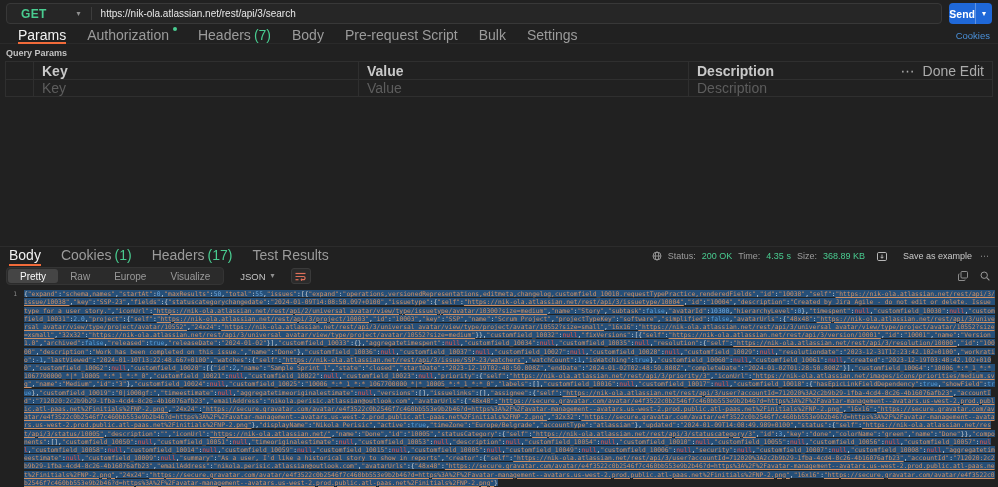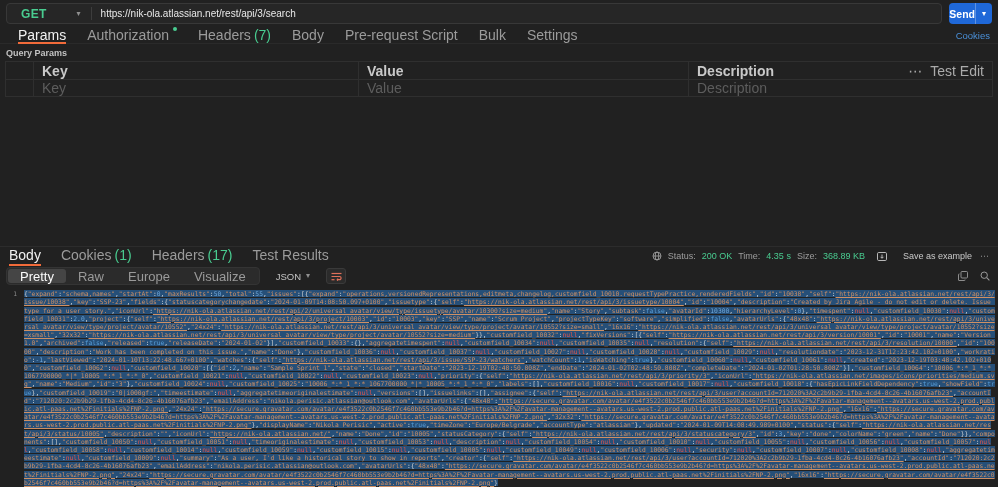--- a/index.html
+++ b/index.html
@@ -43,21 +43,21 @@
   .spacer { flex:1 1 auto; }
   
   .resp-section { flex:0 0 auto; border-top:1px solid #2c2c2c; display:flex; flex-direction:column; }
   .resp-tabs { height:18px; display:flex; align-items:center; gap:20px; padding:0 9px; position:relative; }
   .resp-meta { position:absolute; right:8px; display:flex; align-items:center; gap:6px; font-size:9px; color:#9e9e9e; }
   .meta-val { color:#49cc90; }
   .save-ex { display:flex; align-items:center; gap:16px; color:#c9c9c9; cursor:pointer; margin-left:6px; }
   .more-dots { color:#9e9e9e; letter-spacing:1px; cursor:pointer; margin-left:2px; }
   .view-row { height:22px; display:flex; align-items:center; gap:10px; padding:0 6px; position:relative; }
   .seg-group { display:flex; background:#2b2b2b; border:1px solid #343434; border-radius:4px; padding:1px; height:18px; }
-  .seg { font-size:13px; color:#9a9a9a; padding:0 12px; display:flex; align-items:center; border-radius:3px; cursor:pointer; }
+  .seg { font-size:10px; color:#9a9a9a; padding:0 12px; display:flex; align-items:center; border-radius:3px; cursor:pointer; }
   .seg.selected { background:#454545; color:#fafafa; }
   .fmt-dd { display:flex; align-items:center; gap:5px; font-size:9.5px; color:#c4c4c4; cursor:pointer; padding:0 6px; }
   .wrap-btn { width:20px; height:16px; border:1px solid #3a3a3a; border-radius:3px; display:flex; align-items:center; justify-content:center; cursor:pointer; background:#2b2b2b; }
   .right-icons { position:absolute; right:8px; display:flex; gap:12px; align-items:center; }
   .icon-btn { cursor:pointer; display:flex; align-items:center; }
   
   .body-area { flex:1 1 auto; display:flex; overflow:hidden; padding-top:3px; }
   .gutter { flex:0 0 24px; text-align:right; padding-right:7px; color:#8a8a8a; font-family:"DejaVu Sans Mono",monospace; font-size:6.3px; line-height:8.2px; }
   .json-pre { flex:1; margin:0; font-family:"DejaVu Sans Mono",monospace; font-size:6.3px; line-height:8.2px; color:#d4d4d4; white-space:pre-wrap; word-break:break-all; overflow:hidden; padding-right:3px; }
   .sel { background:#264f78; }
@@ -118,21 +118,21 @@
 <div class="qp-label">Query Params</div>
 <div class="params-table">
   <div class="p-row">
     <div class="p-cell"></div>
     <div class="p-cell p-head">Key</div>
     <div class="p-cell p-head">Value</div>
     <div class="p-cell p-head">
       <span>Description</span>
       <span class="bulk-zone">
         <span class="more">⋯</span>
-        <span class="bulk-btn">Test Edit</span>
+        <span class="bulk-btn">Done Edit</span>
       </span>
     </div>
   </div>
   <div class="p-row">
     <div class="p-cell"></div>
     <div class="p-cell p-ph">Key</div>
     <div class="p-cell p-ph">Value</div>
     <div class="p-cell p-ph">Description</div>
   </div>
 </div>

